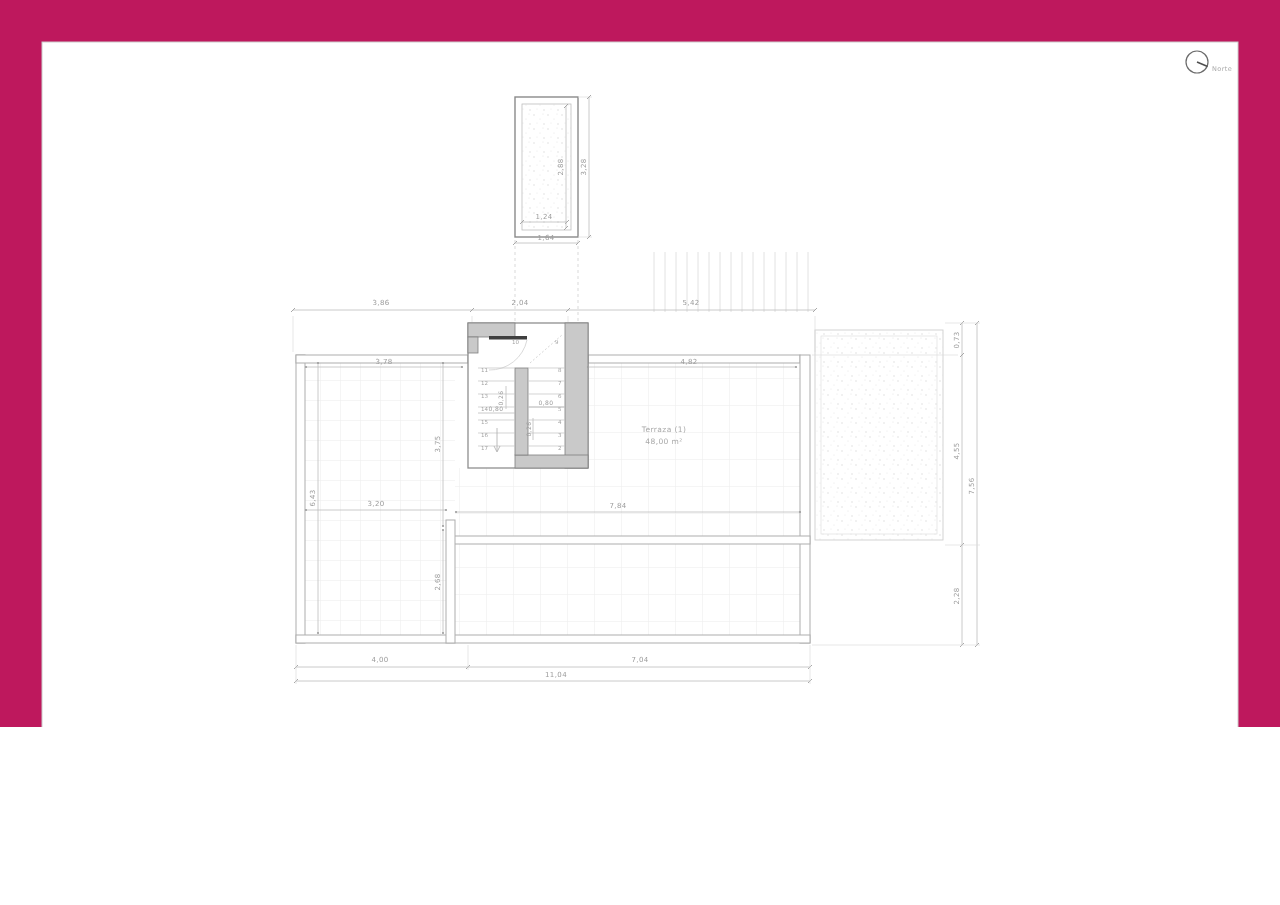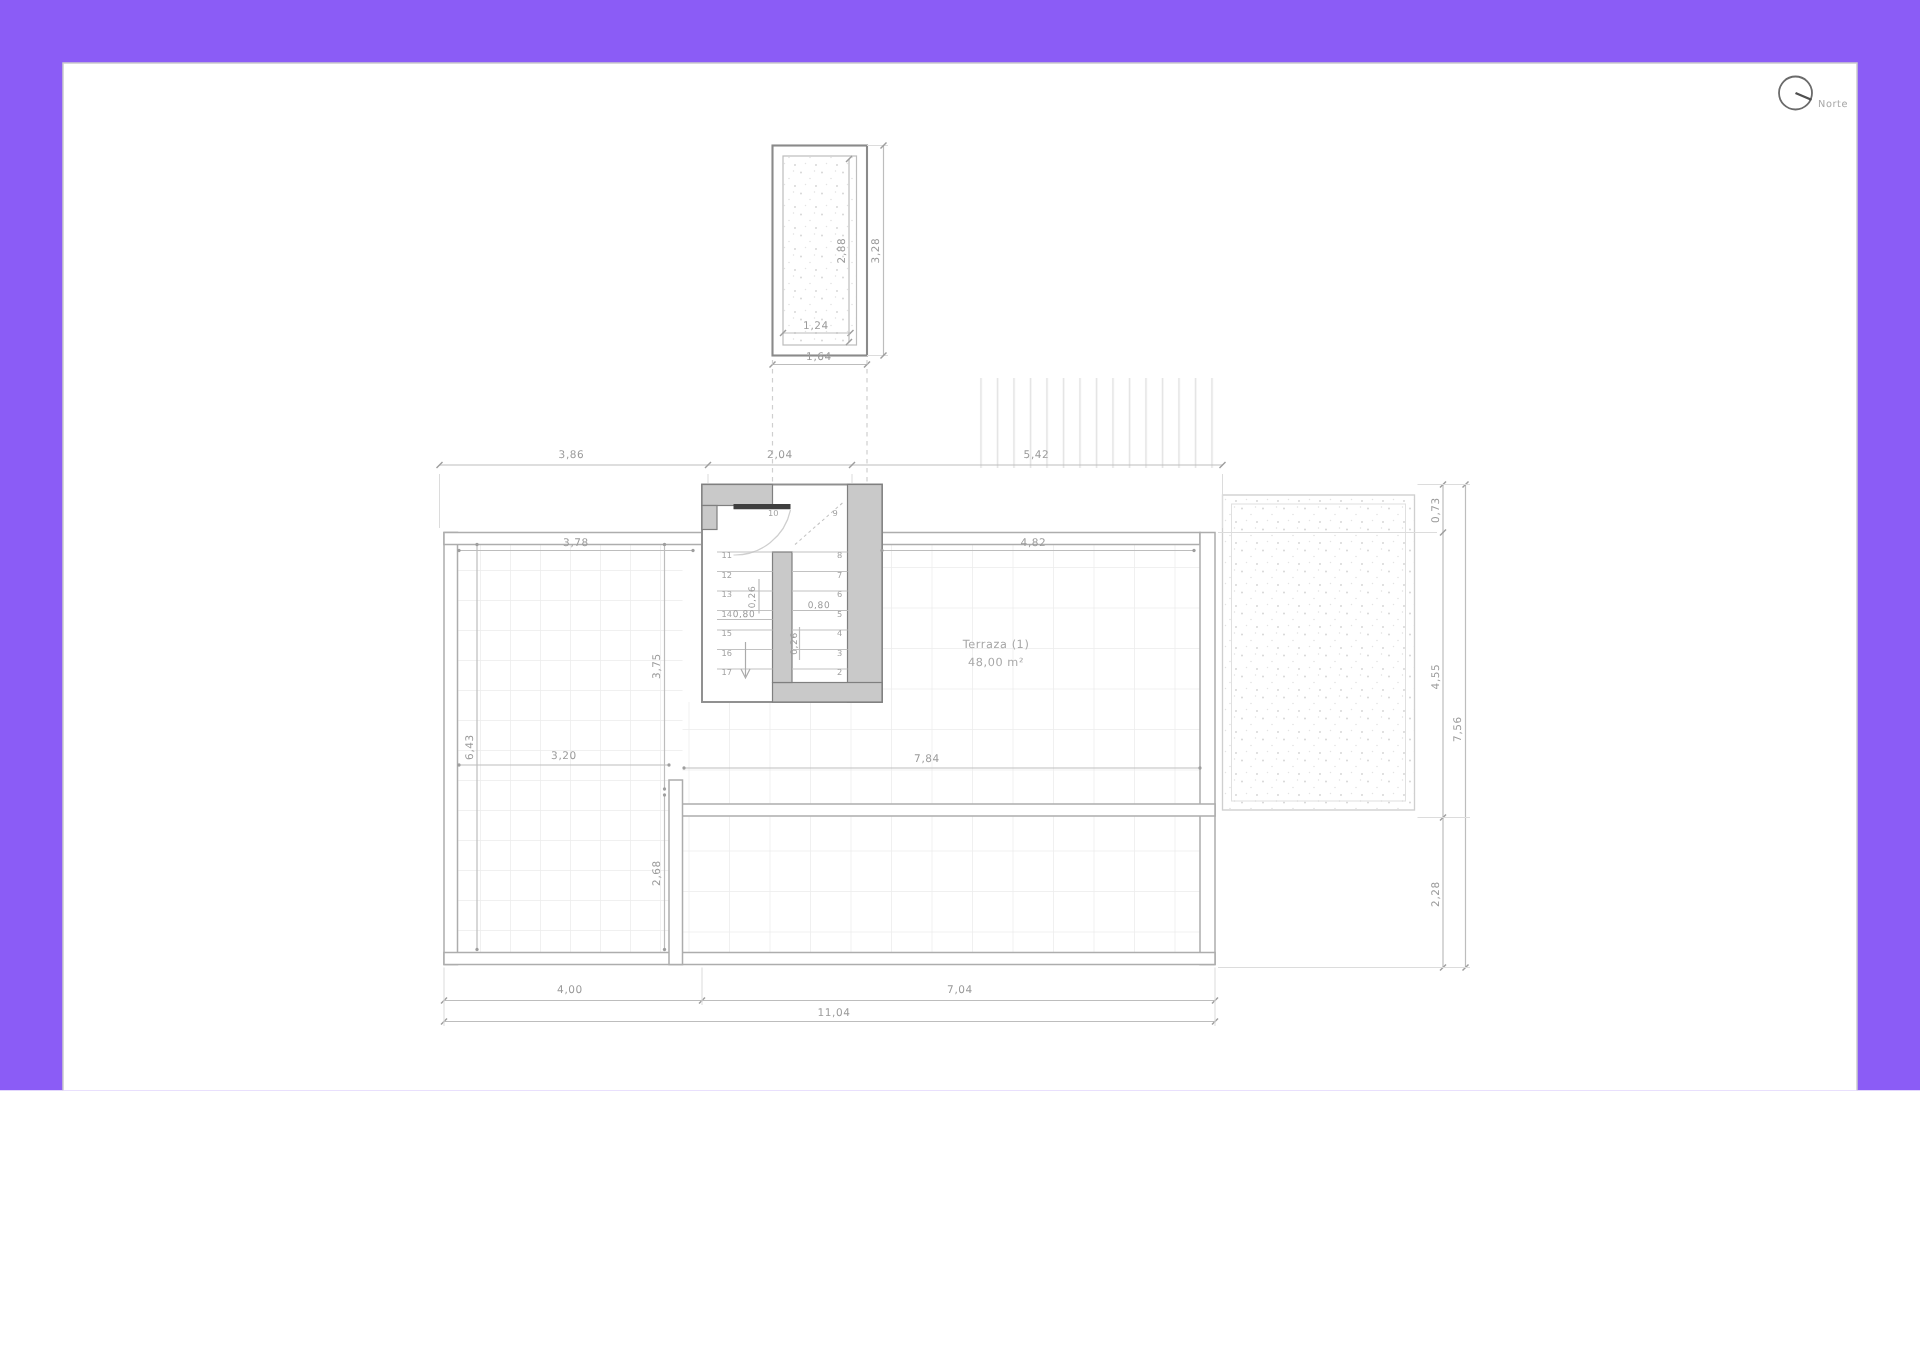--- a/index.html
+++ b/index.html
@@ -1,16 +1,16 @@
 <!DOCTYPE html>
 <html><head>
 <meta charset="utf-8">
 <style>
   html,body{margin:0;padding:0;background:#fff;}
-  .canvas{position:relative;width:1280px;height:727px;background:#8b5cf6;overflow:hidden;
+  .canvas{position:relative;width:1280px;height:727px;background:#be185d;overflow:hidden;
           font-family:"DejaVu Sans",sans-serif;}
   svg{position:absolute;left:0;top:0;}
   svg text{fill:#9b9b9b;font-family:"DejaVu Sans",sans-serif;letter-spacing:.4px;}
   .dimtxt{font-size:7px;}
   .dimtxt-s{font-size:6px;}
   .steptxt{font-size:5.5px;fill:#a3a3a3;letter-spacing:0;}
   .roomtxt{font-size:7.5px;fill:#a8a8a8;}
   .northtxt{font-size:6.5px;fill:#a8a8a8;}
   .dimline{stroke:#bdbdbd;stroke-width:.8;}
   .witness{stroke:#dcdcdc;stroke-width:.7;}

